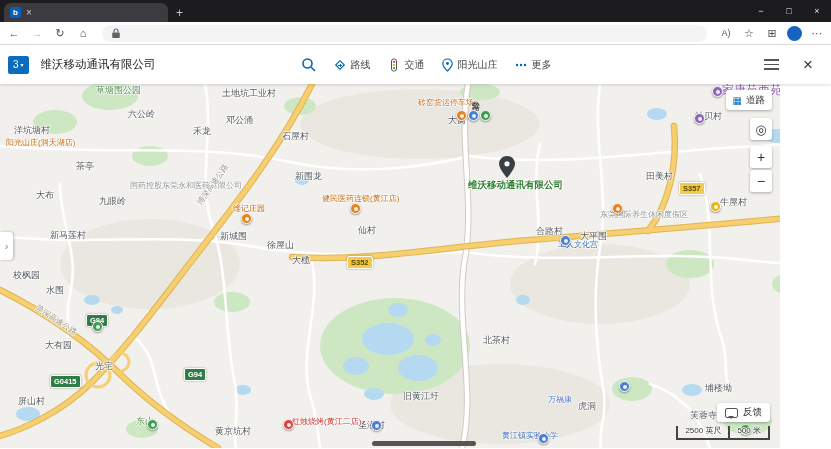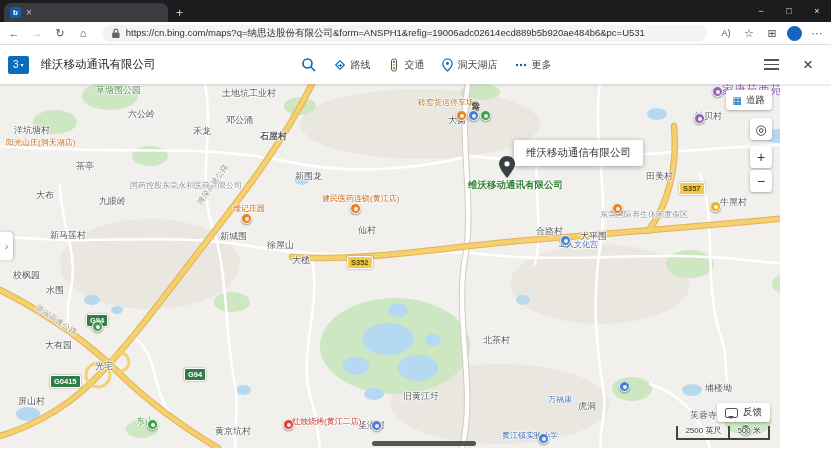--- a/index.html
+++ b/index.html
@@ -112,21 +112,20 @@
 <div class="toolbar">
   <span class="tb-btn">←</span>
   <span class="tb-btn disabled">→</span>
   <span class="tb-btn">↻</span>
   <span class="tb-btn">⌂</span>
   <div class="addressbar">
     <svg width="10" height="11" viewBox="0 0 10 11">
       <path d="M3 4.5 V3 a2 2 0 0 1 4 0 V4.5" fill="none" stroke="#5f6368" stroke-width="1.2"></path>
       <rect x="1.2" y="4.5" width="7.6" height="5.5" rx="1" fill="#5f6368"></rect>
     </svg>
-    <input class="url" readonly="" value="https://cn.bing.com/maps?q=纳思达股份有限公司&amp;form=ANSPH1&amp;refig=19006adc02614ecd889b5b920ae484b6&amp;pc=U531" style="">
   </div>
   <span class="tb-btn" style="font-size:9px">A)</span>
   <span class="tb-btn">☆</span>
   <span class="tb-btn">⊞</span>
   <span class="avatar"></span>
   <span class="tb-btn">⋯</span>
 </div>
 
 <div class="bingbar">
   <div class="counter-badge">
@@ -153,21 +152,21 @@
         <circle cx="7" cy="7" r="1.1" fill="#f9ab00"></circle>
         <circle cx="7" cy="10.2" r="1.1" fill="#34a853"></circle>
       </svg>
       <span>交通</span>
     </div>
     <div class="nav-item">
       <svg width="13" height="14" viewBox="0 0 13 14">
         <path d="M6.5 1 C3.8 1 1.8 3 1.8 5.5 C1.8 8.6 6.5 13 6.5 13 S11.2 8.6 11.2 5.5 C11.2 3 9.2 1 6.5 1 z" fill="none" stroke="#0067b8" stroke-width="1.2"></path>
         <circle cx="6.5" cy="5.5" r="1.4" fill="#0067b8"></circle>
       </svg>
-      <span>洞天湖店</span>
+      <span>阳光山庄</span>
     </div>
     <div class="nav-item">
       <svg width="14" height="14" viewBox="0 0 14 14">
         <circle cx="3" cy="7" r="1.2" fill="#0067b8"></circle>
           <circle cx="7" cy="7" r="1.2" fill="#0067b8"></circle>
           <circle cx="11" cy="7" r="1.2" fill="#0067b8"></circle>
       </svg>
       <span>更多</span>
     </div>
   </div>
@@ -260,21 +259,21 @@
   </svg>
 
   <div class="layer">
       <span class="ml park" style="left: 96px; top: 2px;">草塘围公园</span>
       <span class="ml place" style="left: 222px; top: 5px;">土地坑工业村</span>
       <span class="ml poi-purple" style="left: 722px; top: 0px;">家康苑西苑</span>
       <span class="ml place" style="left: 128px; top: 26px;">六公岭</span>
       <span class="ml place" style="left: 14px; top: 42px;">洋坑塘村</span>
       <span class="ml place" style="left: 193px; top: 43px;">禾龙</span>
       <span class="ml place" style="left: 226px; top: 32px;">邓公涌</span>
-      <span class="ml place" style="left: 260px; top: 48px; font-weight: bold;">石屋村</span>
+      <span class="ml place" style="left: 282px; top: 48px;">石屋村</span>
       <span class="ml place" style="left: 448px; top: 32px;">大窝</span>
       <span class="ml poi-orange" style="left: 418px; top: 15px;">砖窑货运停车场</span>
       <span class="ml place" style="left: 695px; top: 28px;">社贝村</span>
       <span class="ml poi-orange" style="left: 6px; top: 55px;">阳光山庄(洞天湖店)</span>
       <span class="ml place" style="left: 76px; top: 78px;">茶亭</span>
       <span class="ml place" style="left: 295px; top: 88px;">新围龙</span>
       <span class="ml place" style="left: 646px; top: 88px;">田美村</span>
       <span class="ml poi-gray" style="left: 130px; top: 98px;">国药控股东莞永和医药有限公司</span>
       <span class="ml place" style="left: 36px; top: 107px;">大布</span>
       <span class="ml place" style="left: 99px; top: 113px;">九眼岭</span>
@@ -336,21 +335,20 @@
       <span class="marker green" style="left: 740px; top: 340px;"></span>
       <span class="marker green" style="left: 147px; top: 335px;"></span>
       <span class="marker blue" style="left: 538px; top: 349px;"></span>
       <span class="marker red" style="left: 283px; top: 335px;"></span>
       <span class="marker yellow" style="left: 710px; top: 117px;"></span>
       <span class="marker blue" style="left: 371px; top: 336px;"></span>
     </div>
 
   <div class="left-handle">›</div>
 
-  <div class="map-tooltip">维沃移动通信有限公司</div>
   <div class="map-pin">
     <svg width="16" height="22" viewBox="0 0 16 22">
       <path d="M8 0 C3.6 0 0 3.5 0 7.8 C0 13 8 22 8 22 S16 13 16 7.8 C16 3.5 12.4 0 8 0 z" fill="#3a3f44"></path>
       <circle cx="8" cy="7.8" r="2.6" fill="#fff"></circle>
     </svg>
   </div>
 
   <div class="ctrl road-btn">
     <span class="glyph">▦</span>
     <span>道路</span>

